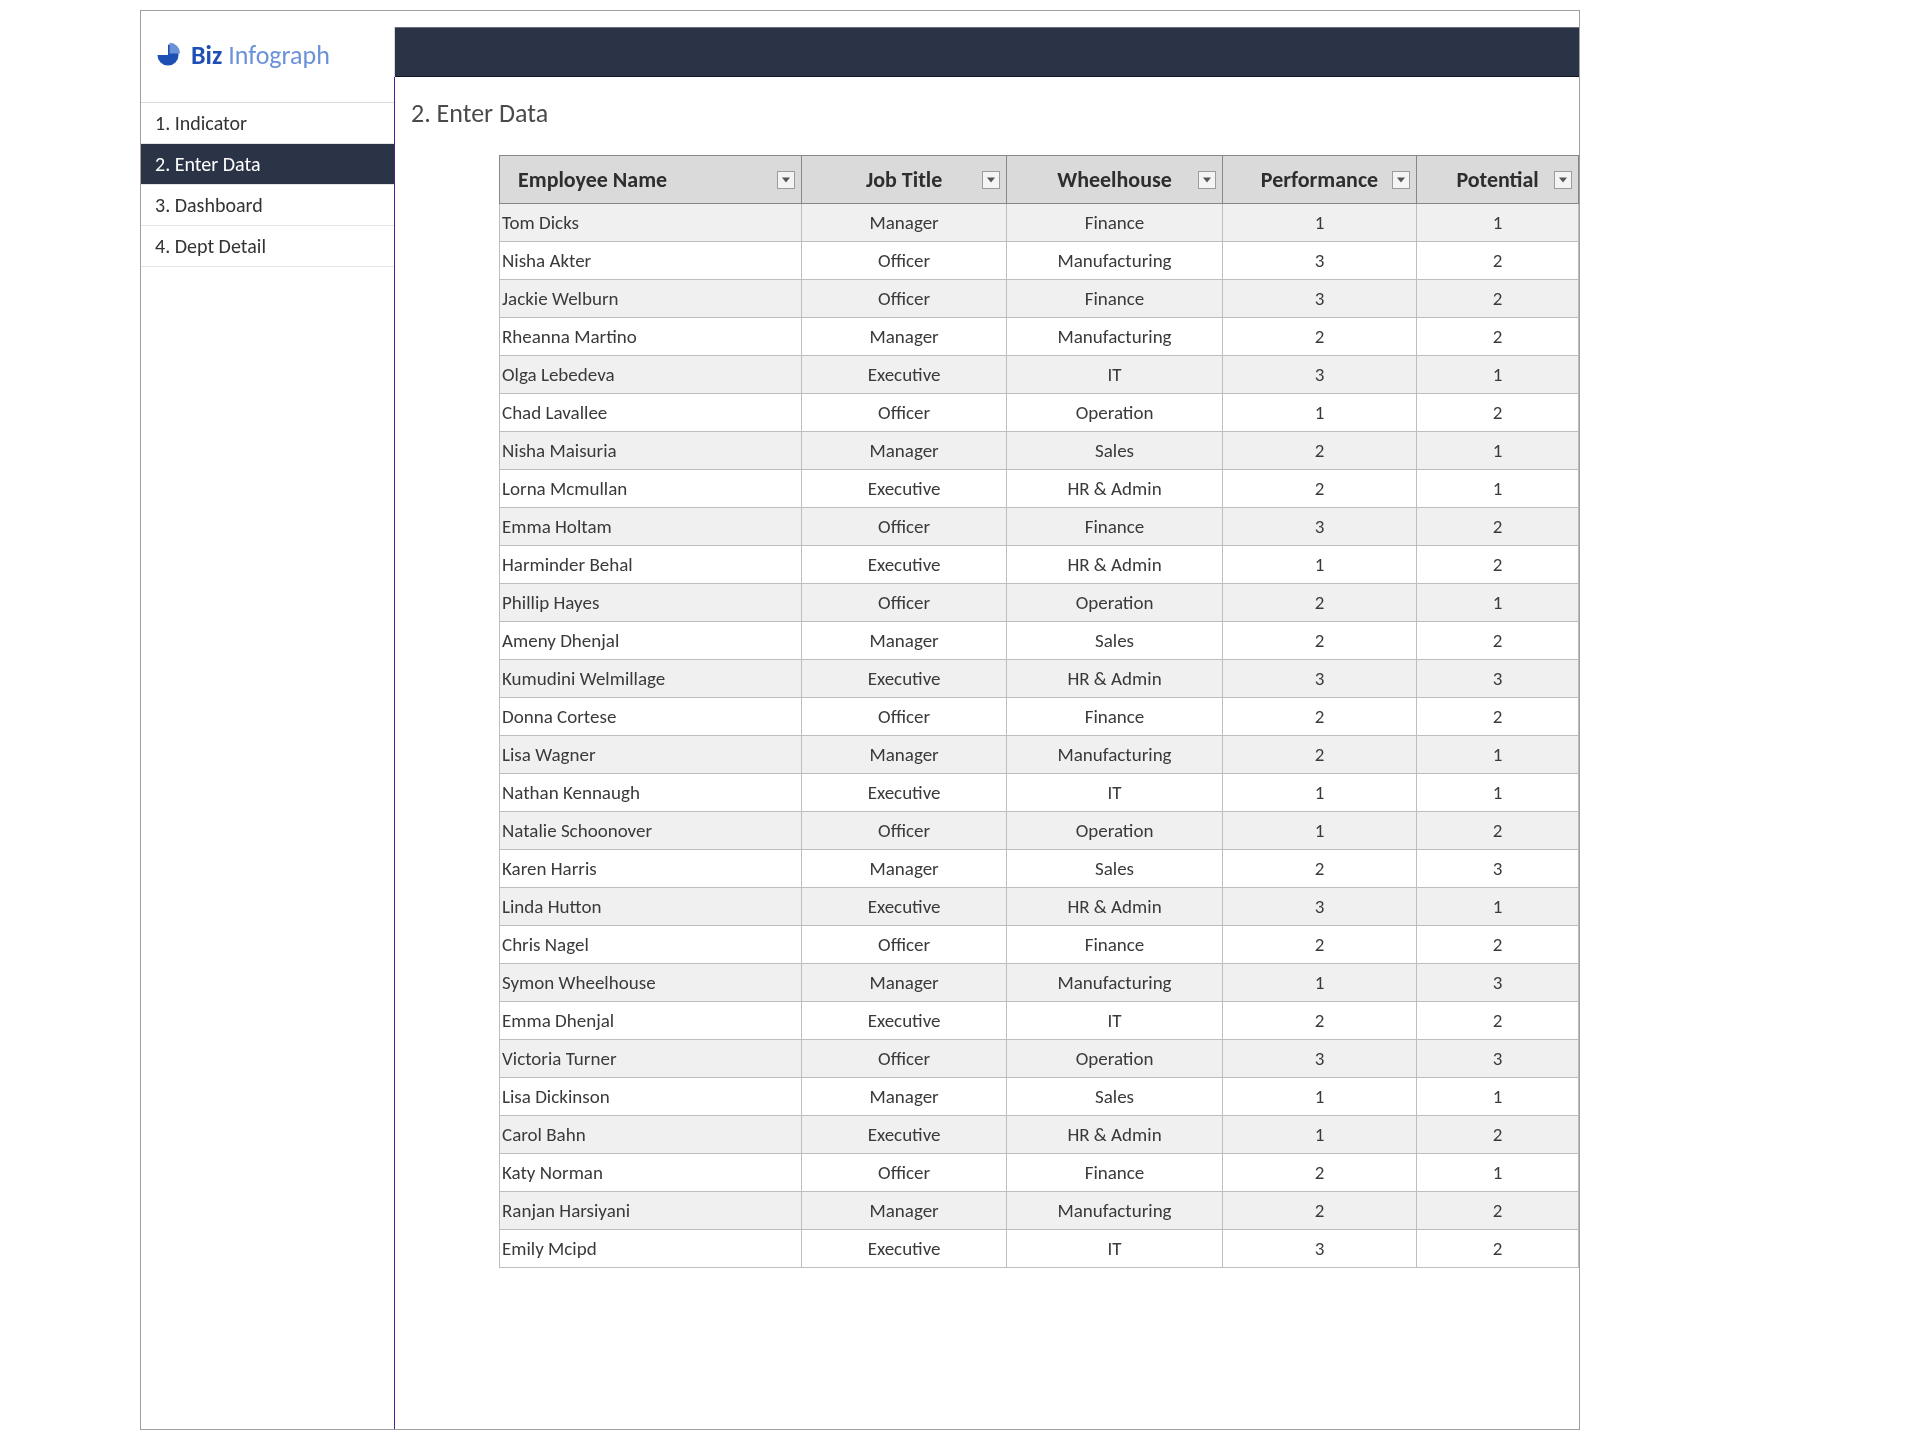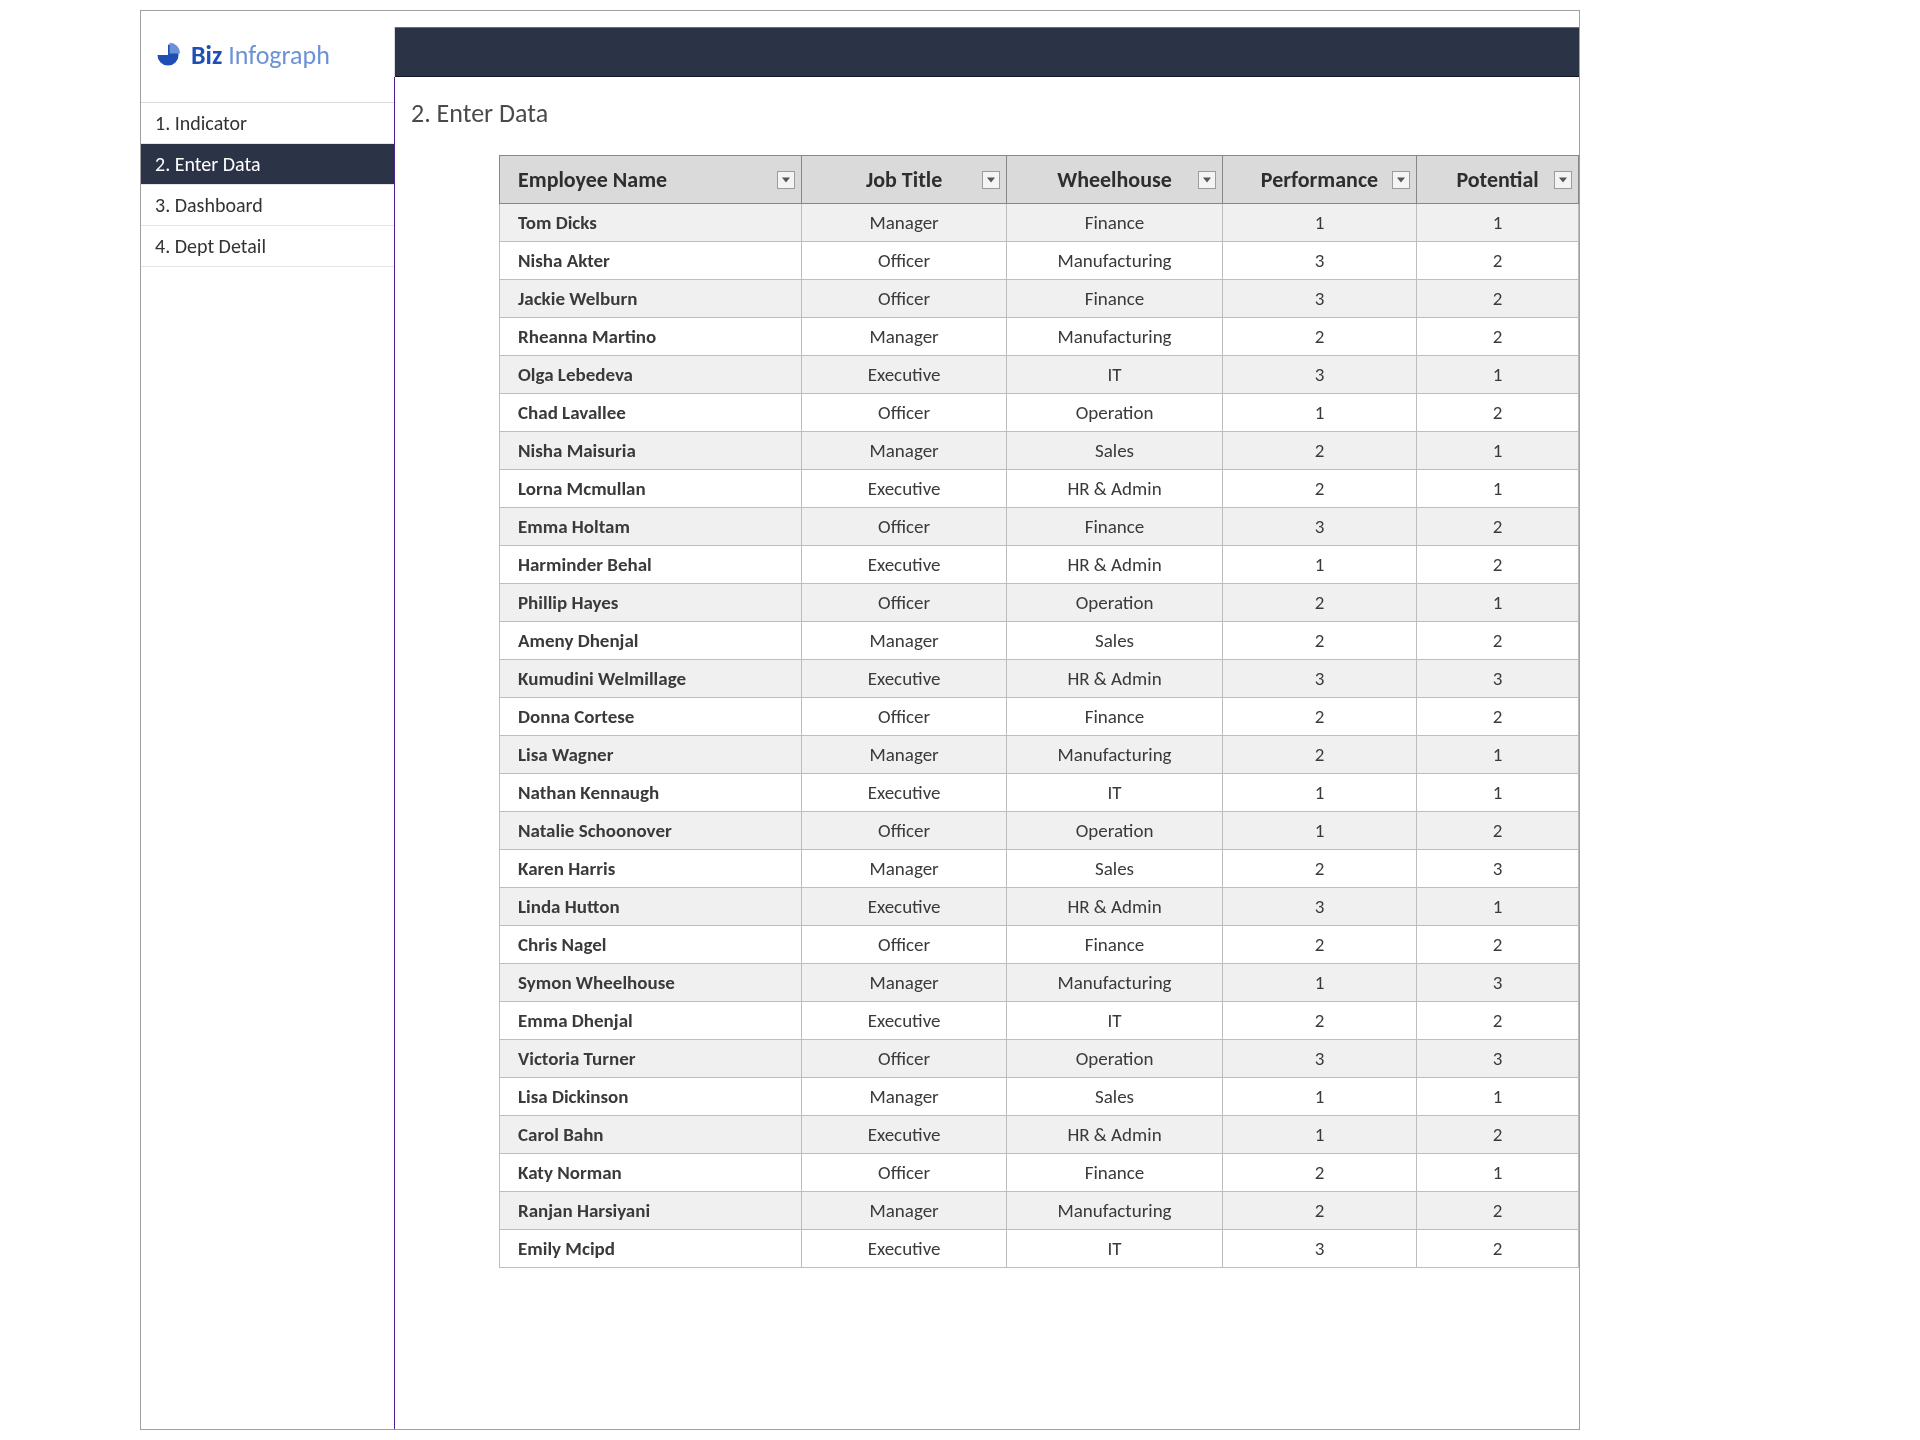--- a/index.html
+++ b/index.html
@@ -140,22 +140,21 @@
   }
   tbody td {
     border: 1px solid #bdbdbd;
     font-size: 19px;
     color: #3a3a3a;
     padding: 7px 12px;
     text-align: center;
   }
   tbody td:first-child {
     text-align: left;
-    padding-left: 18px;
-    font-weight: bold;
+    padding-left: 2px;
   }
   tbody tr:nth-child(odd) td {
     background: #f0f0f0;
   }
   tbody tr:nth-child(even) td {
     background: #ffffff;
   }
   .col-name   { width: 28%; }
   .col-job    { width: 19%; }
   .col-dept   { width: 20%; }

